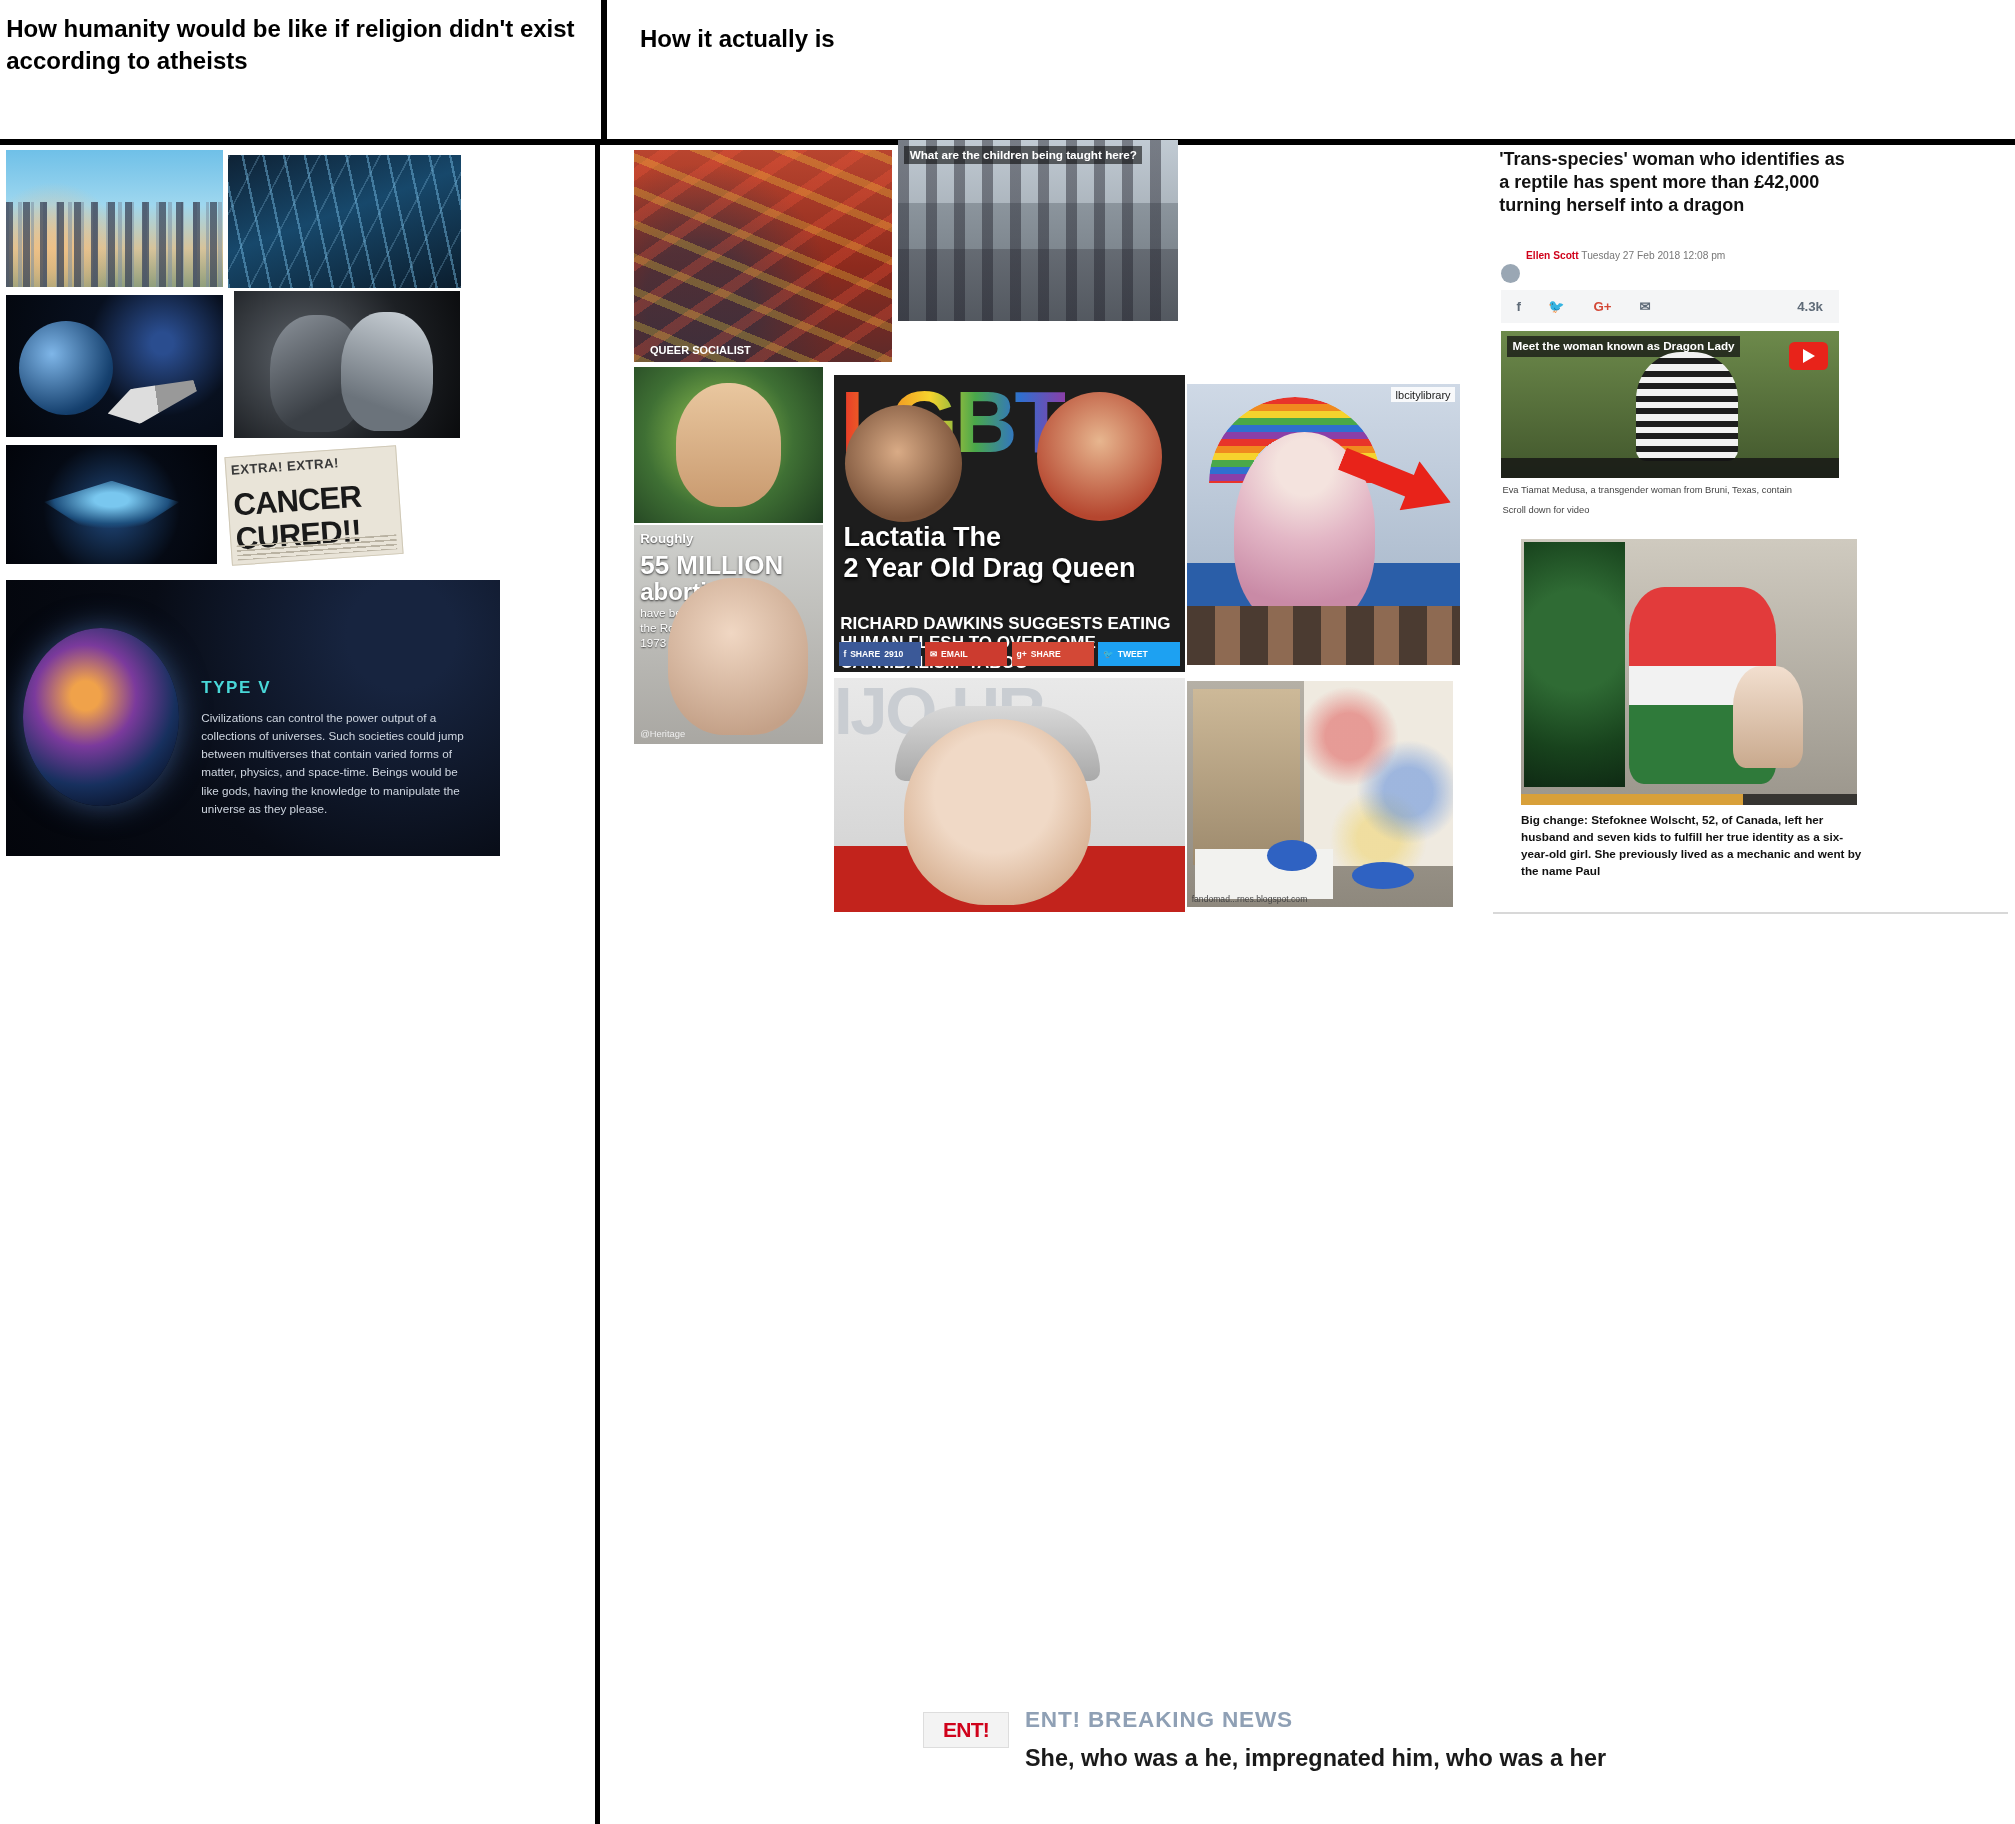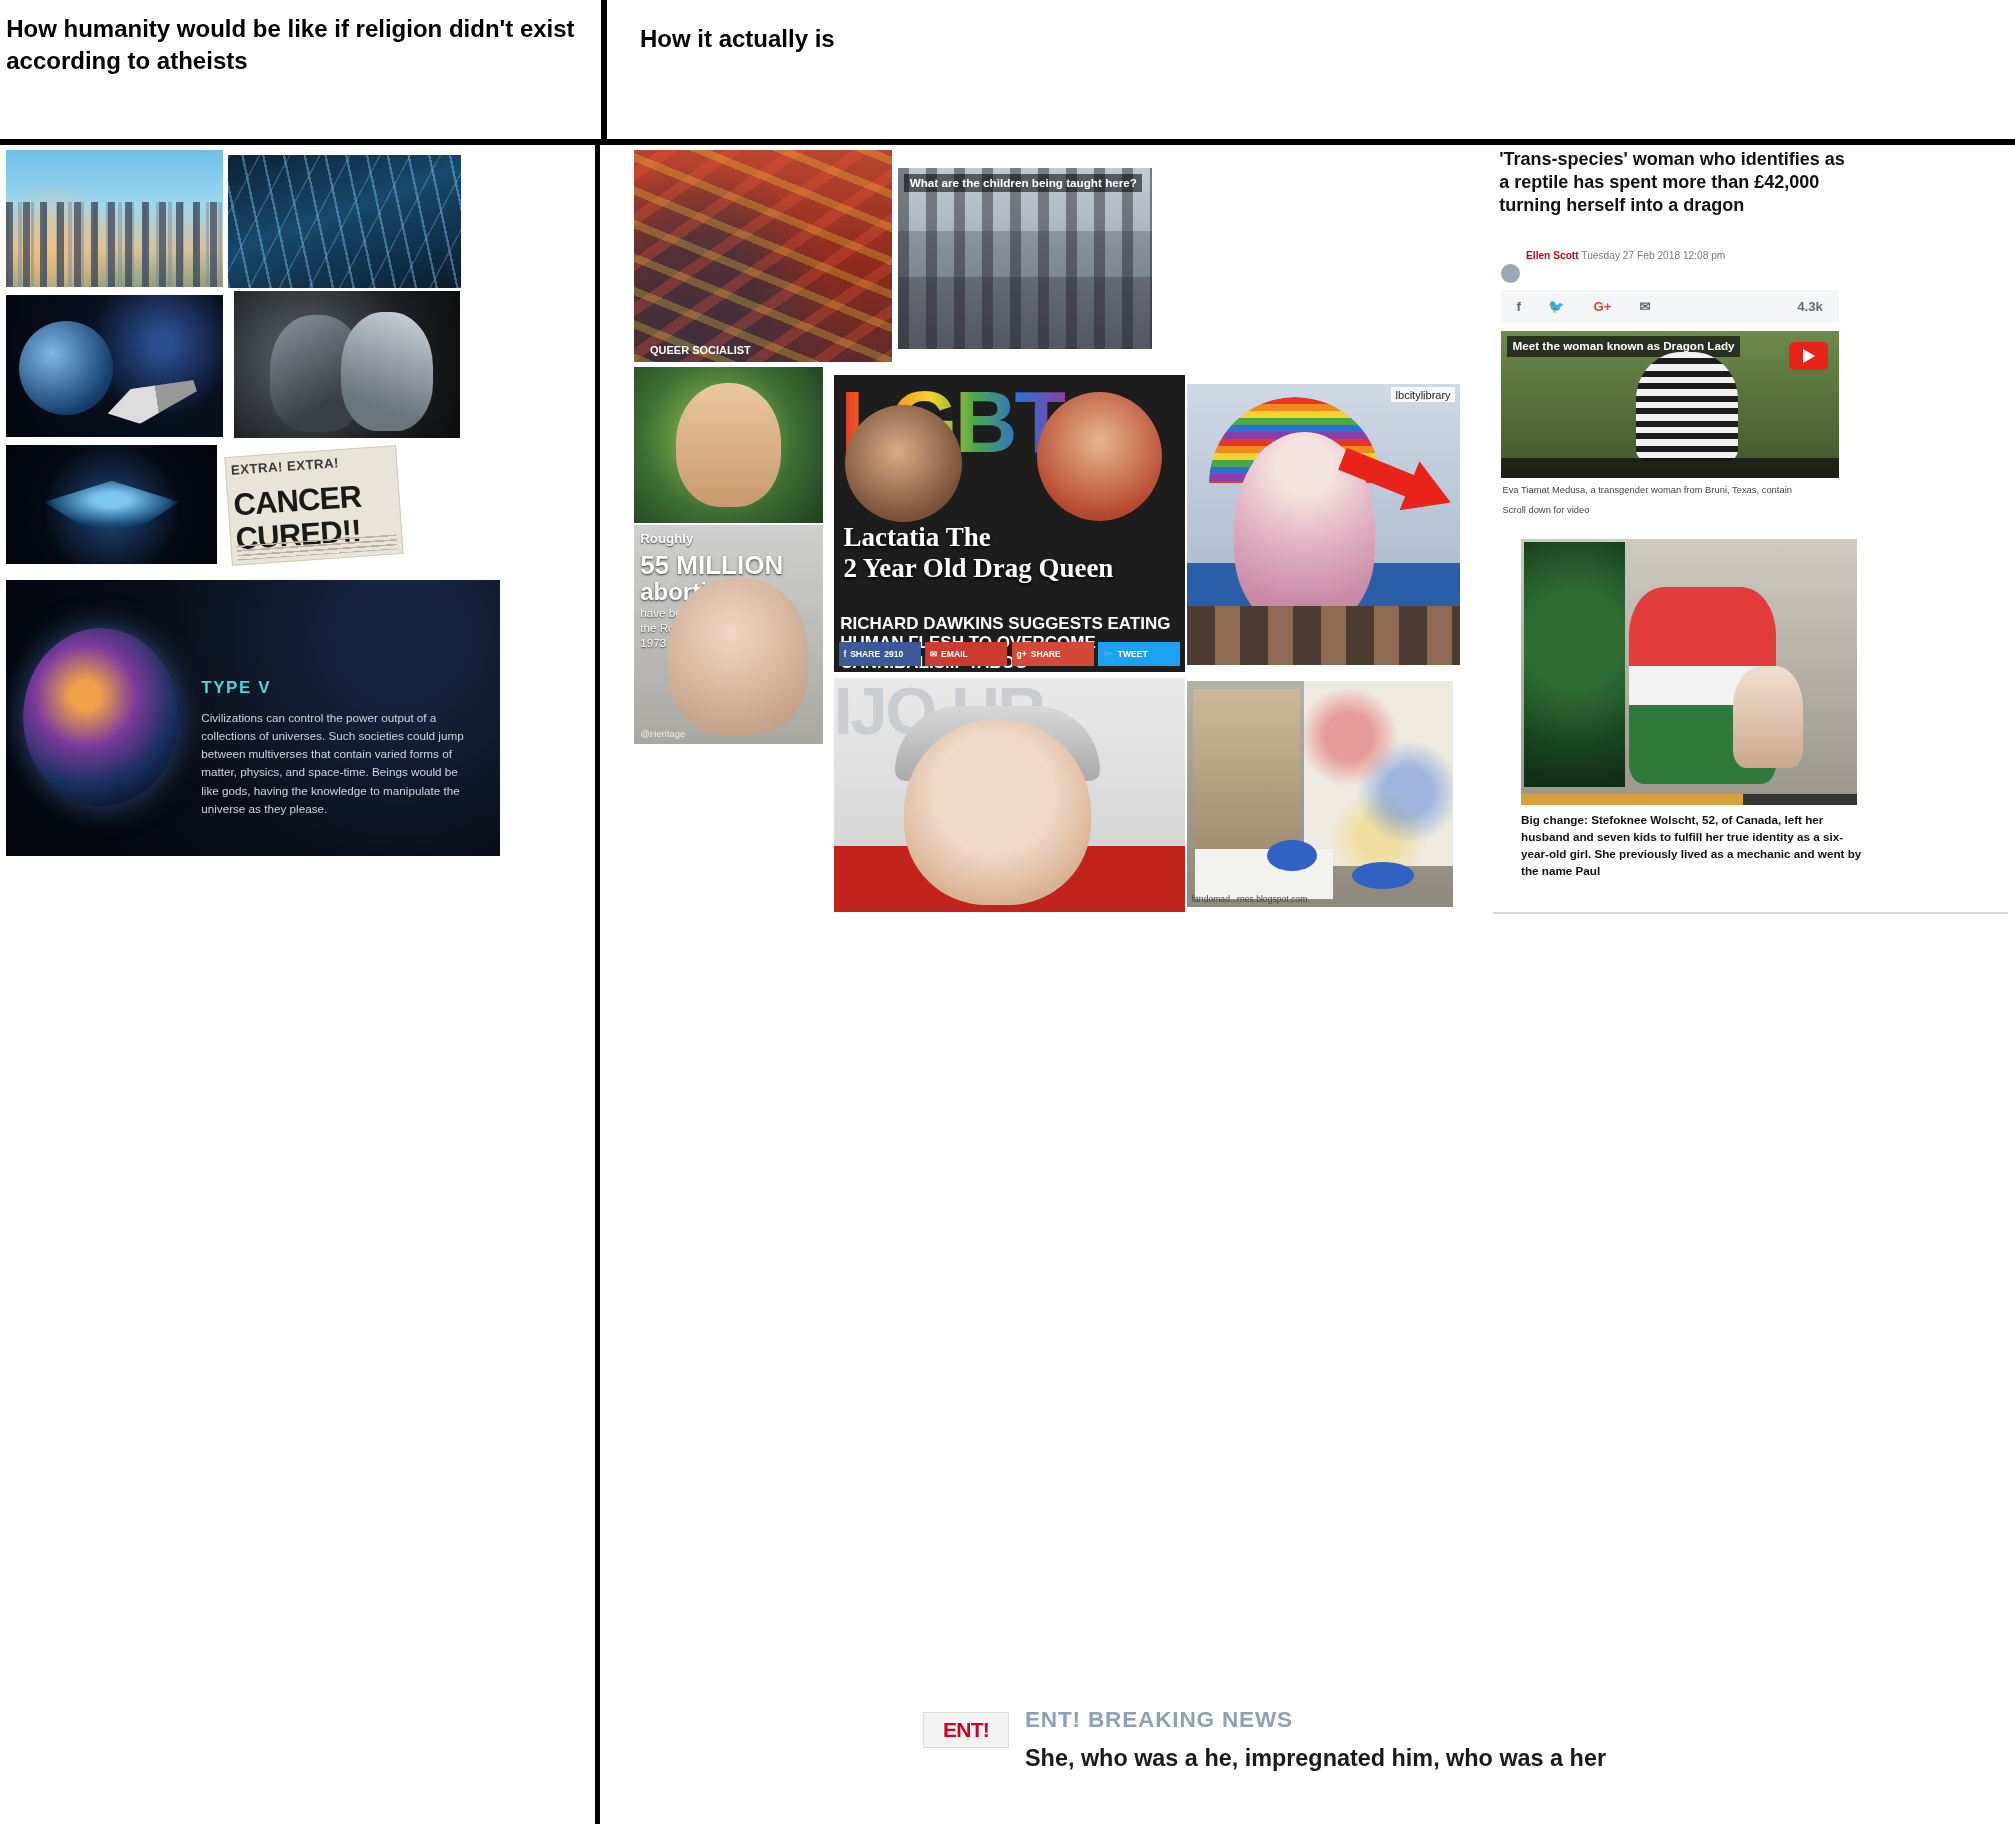--- a/index.html
+++ b/index.html
@@ -139,21 +139,21 @@
   .t-protest::before{
     content:""; position:absolute; inset:0;
     background:
       repeating-linear-gradient(22deg, rgba(255,235,60,.25) 0 7.8px, transparent 7.8px 31px),
       repeating-linear-gradient(-35deg, rgba(255,90,60,.25) 0 11px, transparent 11px 37px),
       radial-gradient(circle at 25% 70%, rgba(40,50,70,.6) 0 22%, transparent 55%);
   }
   .t-protest .cap { left:16px; bottom:6.2px; font-size:11px; }
 
   .t-parade {
-    left: 898px; top: 168px; width: 254px; height: 181px;
+    left: 898px; top: 140px; width: 280px; height: 181px;
     background: linear-gradient(#b8c3cd 0 35%, #8f9aa4 35% 60%, #6f7680 60% 100%);
   }
   .t-parade::before{
     content:""; position:absolute; inset:0;
     background:
       repeating-linear-gradient(90deg, rgba(30,30,40,.45) 0 11px, transparent 11px 28px),
       linear-gradient(rgba(255,255,255,.12), rgba(0,0,0,.25));
   }
   .t-parade .banner {
     position:absolute; left:6.2px; top:6.2px; background: rgba(0,0,0,.55); color:#fff;
@@ -176,21 +176,21 @@
   .t-lgbt .rainbow-word {
     position:absolute; left:6.2px; top:3.1px; font-size:87px; font-weight:900; letter-spacing:-3.1px;
     background: linear-gradient(90deg,#e8342a,#f08a1f,#f6d32d,#4aa84a,#2f6fd0,#8a3fa8);
     -webkit-background-clip: text; background-clip: text; color: transparent;
     line-height: 1;
   }
   .t-lgbt .person-l{ position:absolute; left:11px; top:30px; width:117px; height:117px; border-radius:50%; background:radial-gradient(circle at 45% 40%, #d9ab86, #7a5239 70%);}
   .t-lgbt .person-r{ position:absolute; right:23.4px; top:17px; width:125px; height:129px; border-radius:50%; background:radial-gradient(circle at 50% 38%, #e7b68f, #b5462f 75%);}
   .t-lgbt .head1 {
     position:absolute; left:9.4px; top:147px; right:9.4px; color:#fff; font-size:27px; font-weight:800;
-    font-family:Liberation Serif, serif; line-height:1.12; text-shadow:0 1.6px 3.1px #000;
+    font-family:Liberation Sans, sans-serif; line-height:1.12; text-shadow:0 1.6px 3.1px #000;
   }
   .t-lgbt .head2 {
     position:absolute; left:6.2px; top:212px; right:4.7px; color:#fff; font-size:17px; font-weight:800; line-height:1.14;
   }
   .t-lgbt .sharebar { position:absolute; left:4.7px; right:4.7px; bottom:6.2px; height:23.4px; display:flex; gap:4.7px; }
   .t-lgbt .sbtn { flex:1; display:flex; align-items:center; gap:3.9px; color:#fff; font-size:8.6px; font-weight:700; padding:0 4.7px; }
   .sb-fb{ background:#3b5998; } .sb-em{ background:#cc3b2f; } .sb-gp{ background:#d34836; } .sb-tw{ background:#1da1f2; }
 
   .t-abortion {
     left: 634px; top: 525px; width: 189px; height: 219px;

